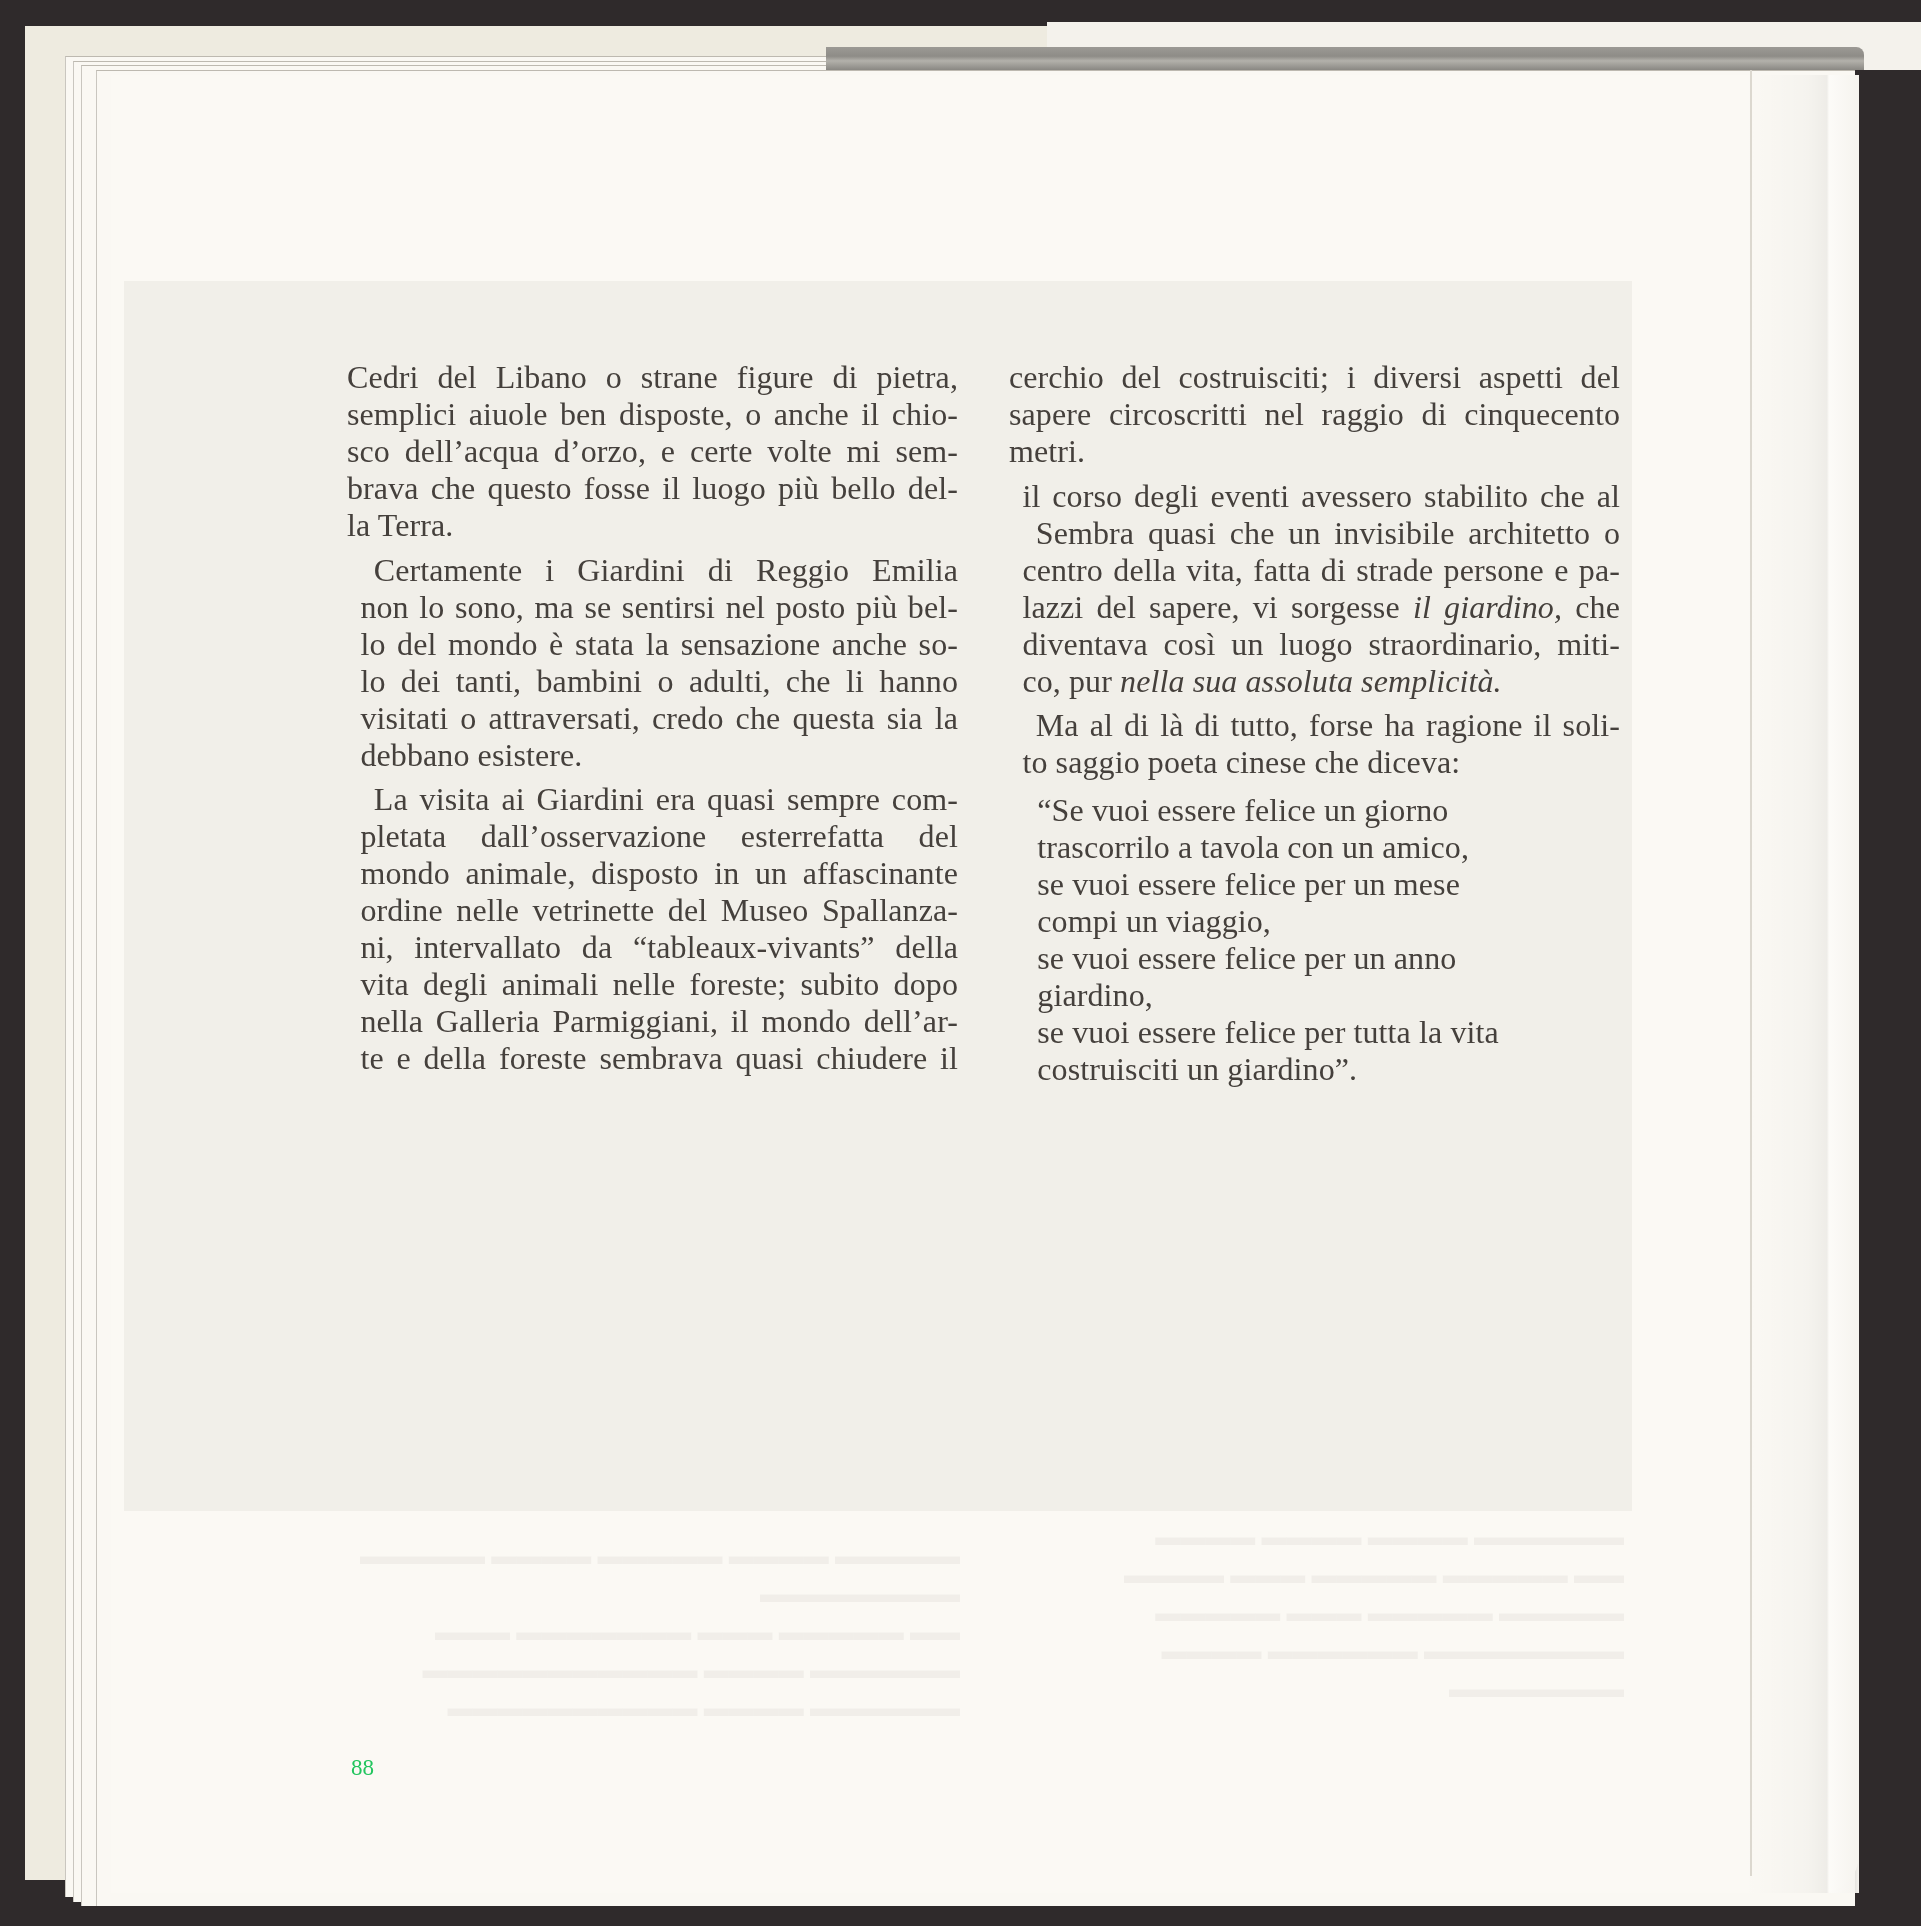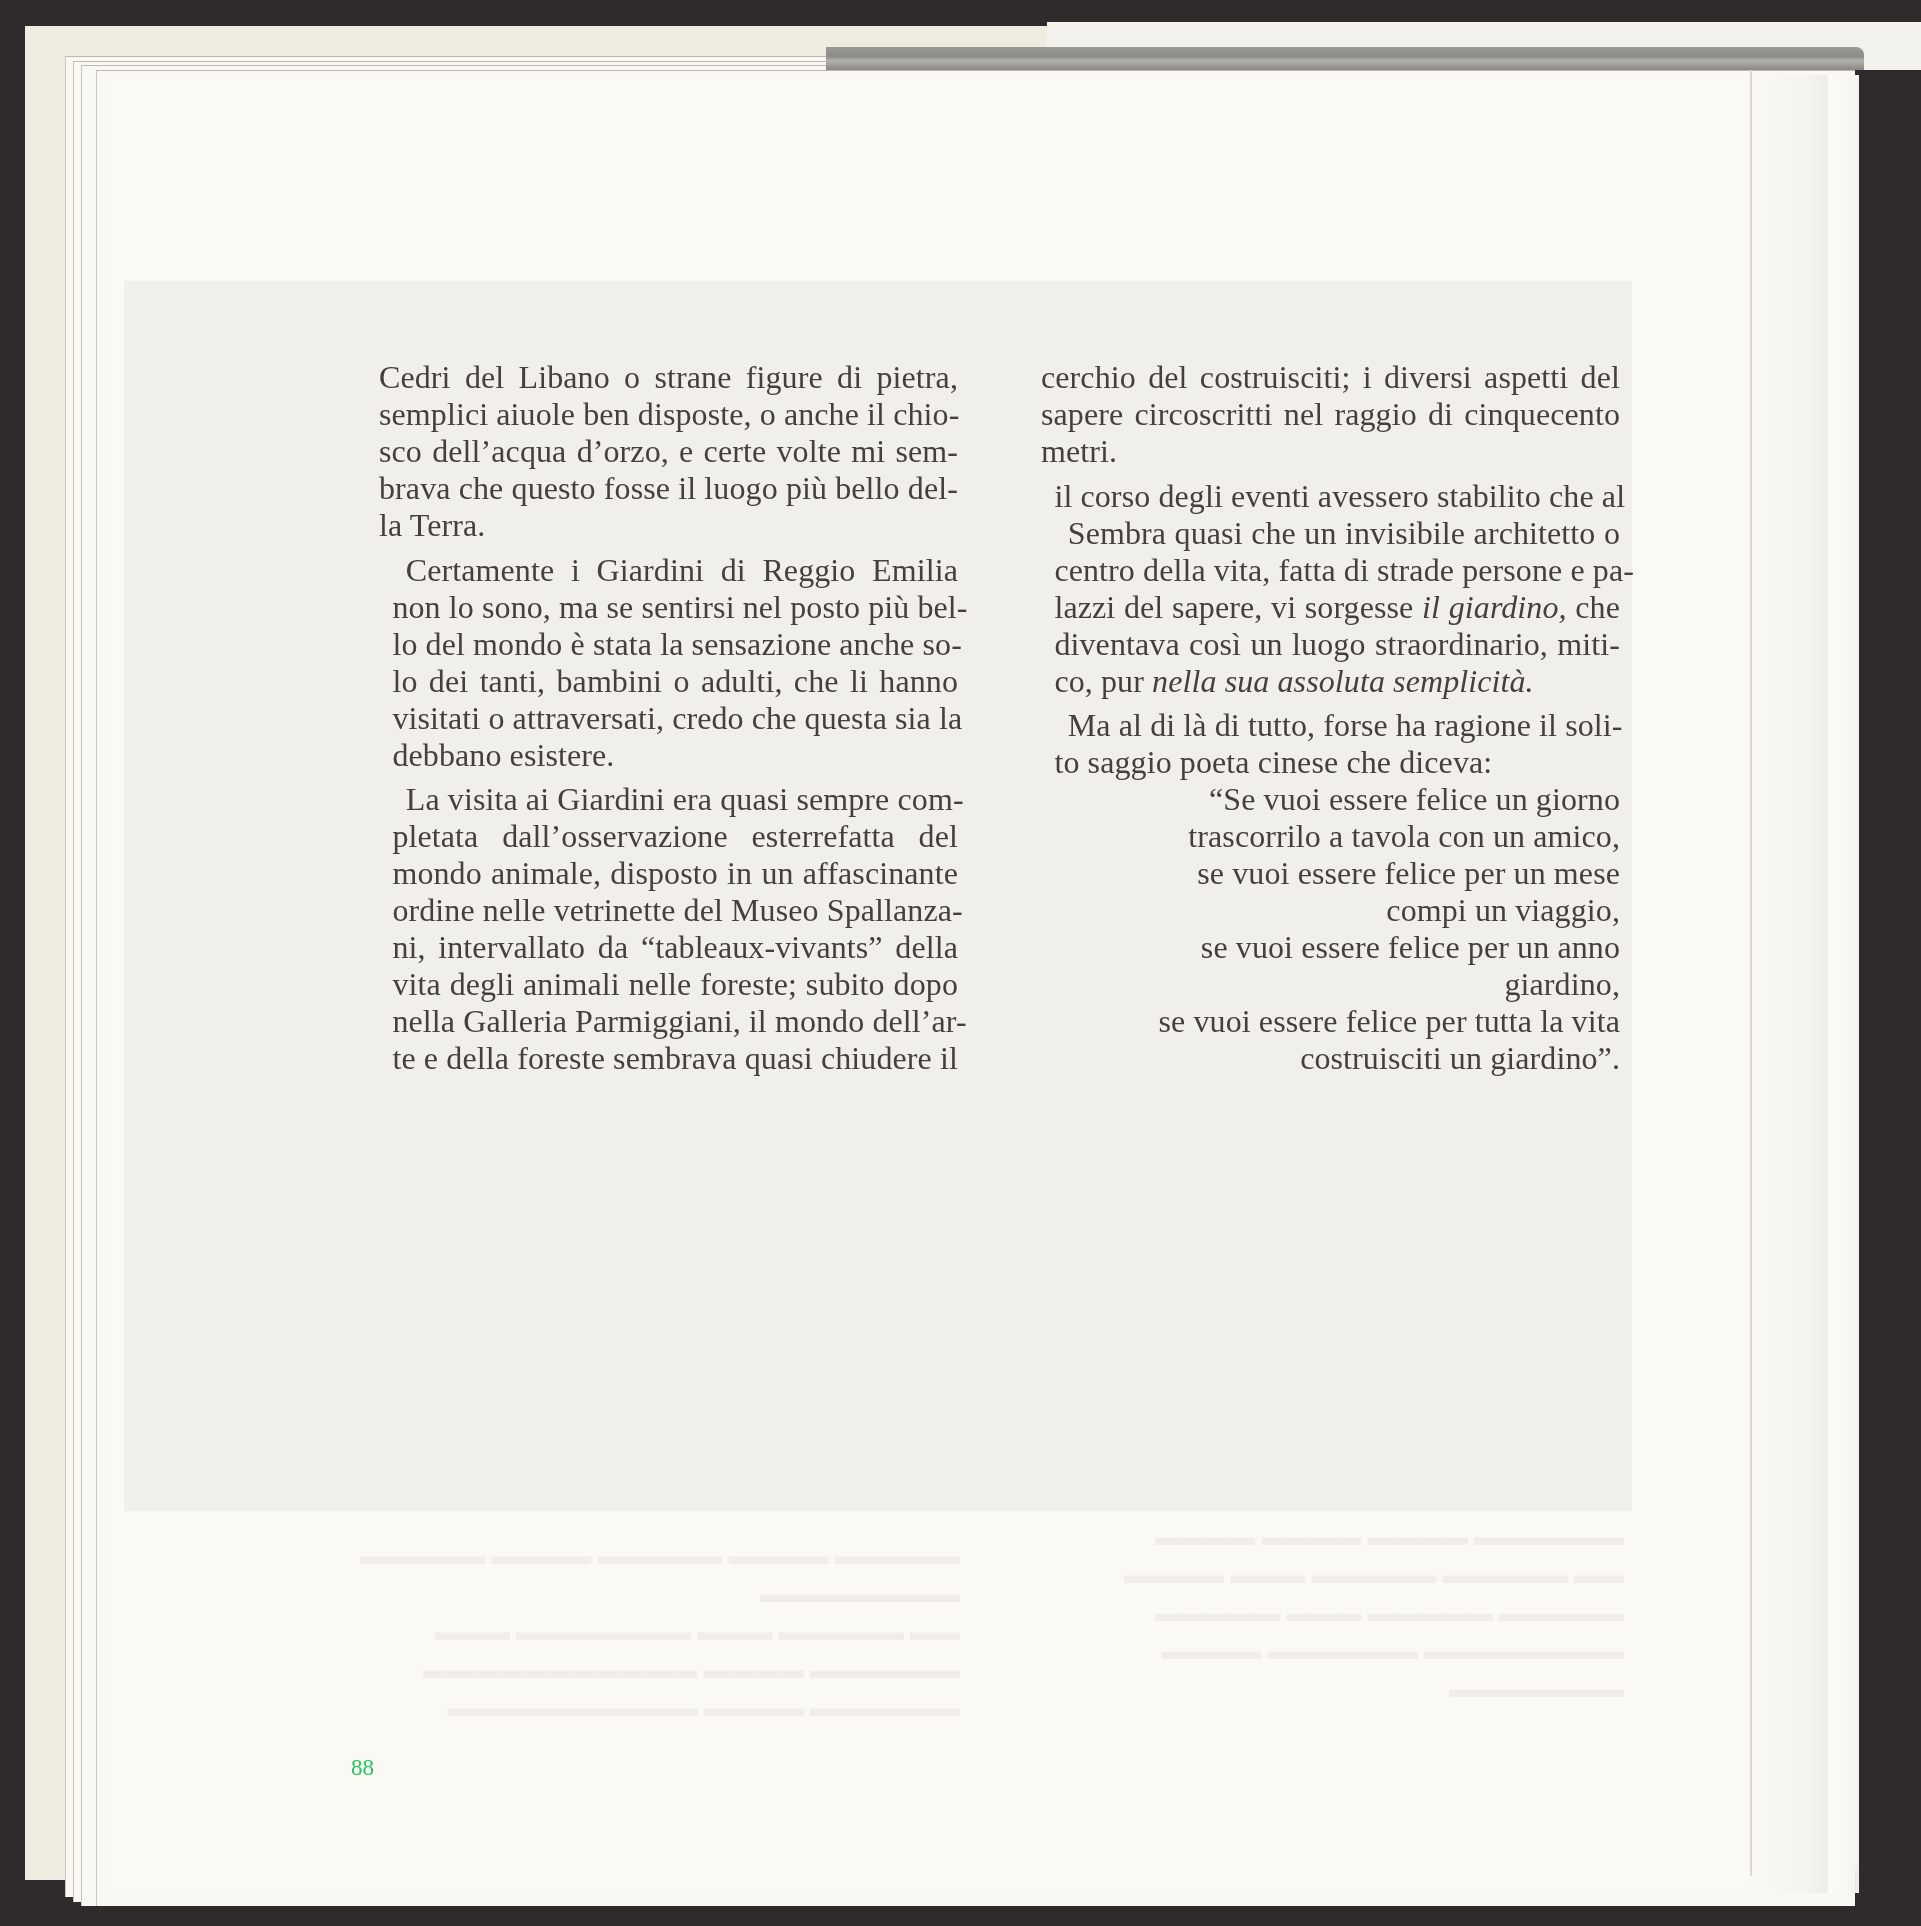--- a/index.html
+++ b/index.html
@@ -110,36 +110,35 @@
       margin: 0 0 7.7px 0;
       text-indent: 13.4px;
     }
     .para.first {
       text-indent: 0;
     }
     .line {
       display: block;
       text-align-last: justify;
       white-space: nowrap;
-      margin-left: 32px;
     }
     .line.last {
       text-align-last: left;
     }
     .line.indent {
       padding-left: 13.4px;
     }
     em {
       font-style: italic;
     }
 
     .poem {
-      margin: 0;
+      margin: 11px;
       padding-left: 17.3px;
-      text-align: right;
+      text-align: left;
     }
     .poem .poem-line {
       display: block;
       white-space: nowrap;
     }
 
     
     .page-number {
       position: absolute;
       left: 351px;

